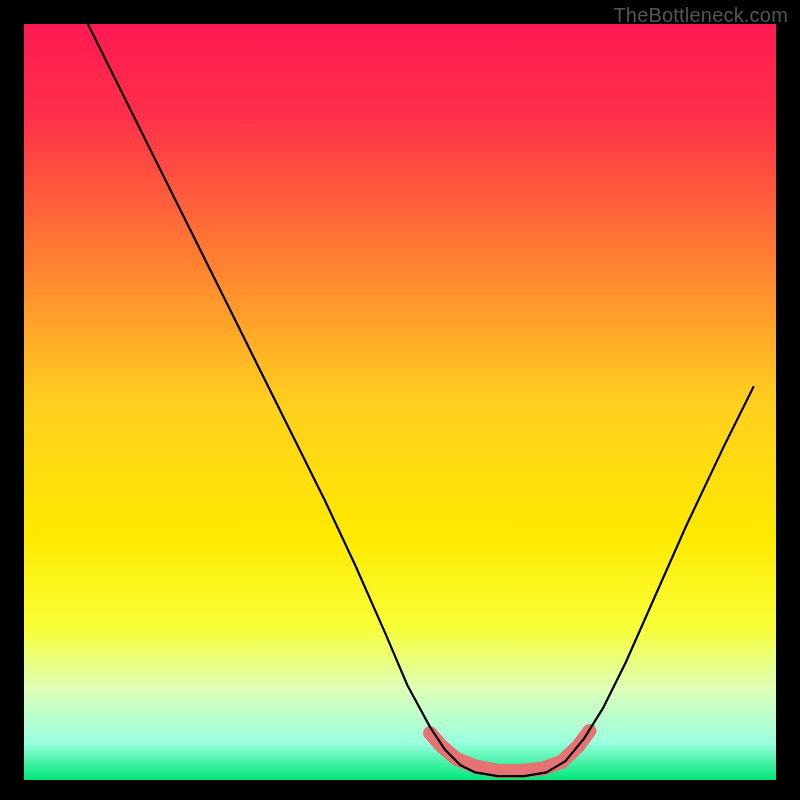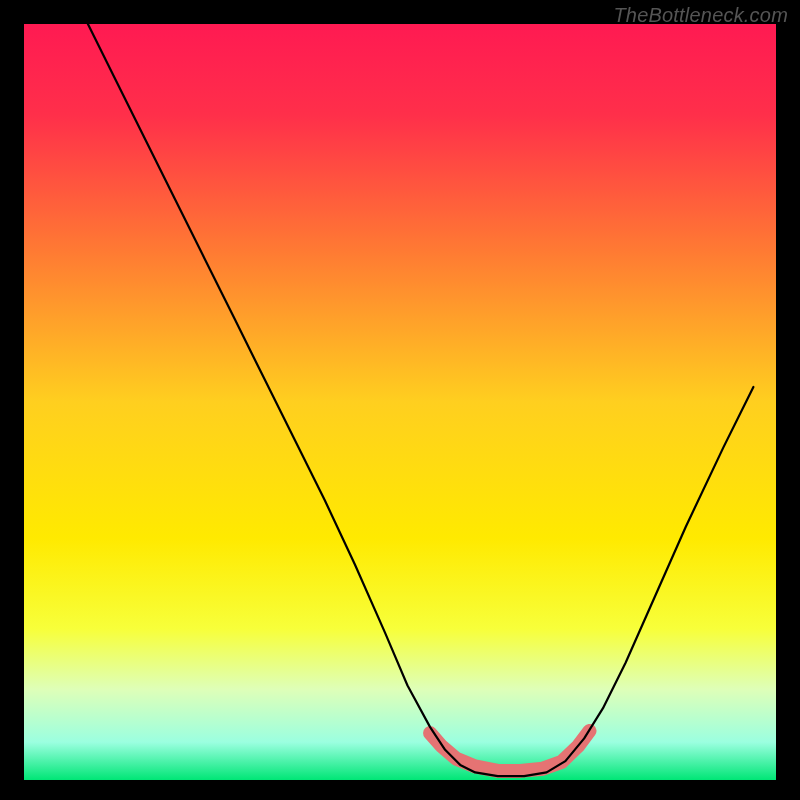--- a/index.html
+++ b/index.html
@@ -9,21 +9,20 @@
     height: 800px;
     overflow: hidden;
     background: #000;
     font-family: Arial, Helvetica, sans-serif;
   }
   .stage {
     position: relative;
     width: 800px;
     height: 800px;
     background: #000;
-    font-style: italic;
   }
   .watermark {
     position: absolute;
     top: 4px;
     right: 12px;
     color: #555;
     font-size: 20px;
     font-weight: 500;
     z-index: 50;
     letter-spacing: 0.2px;

